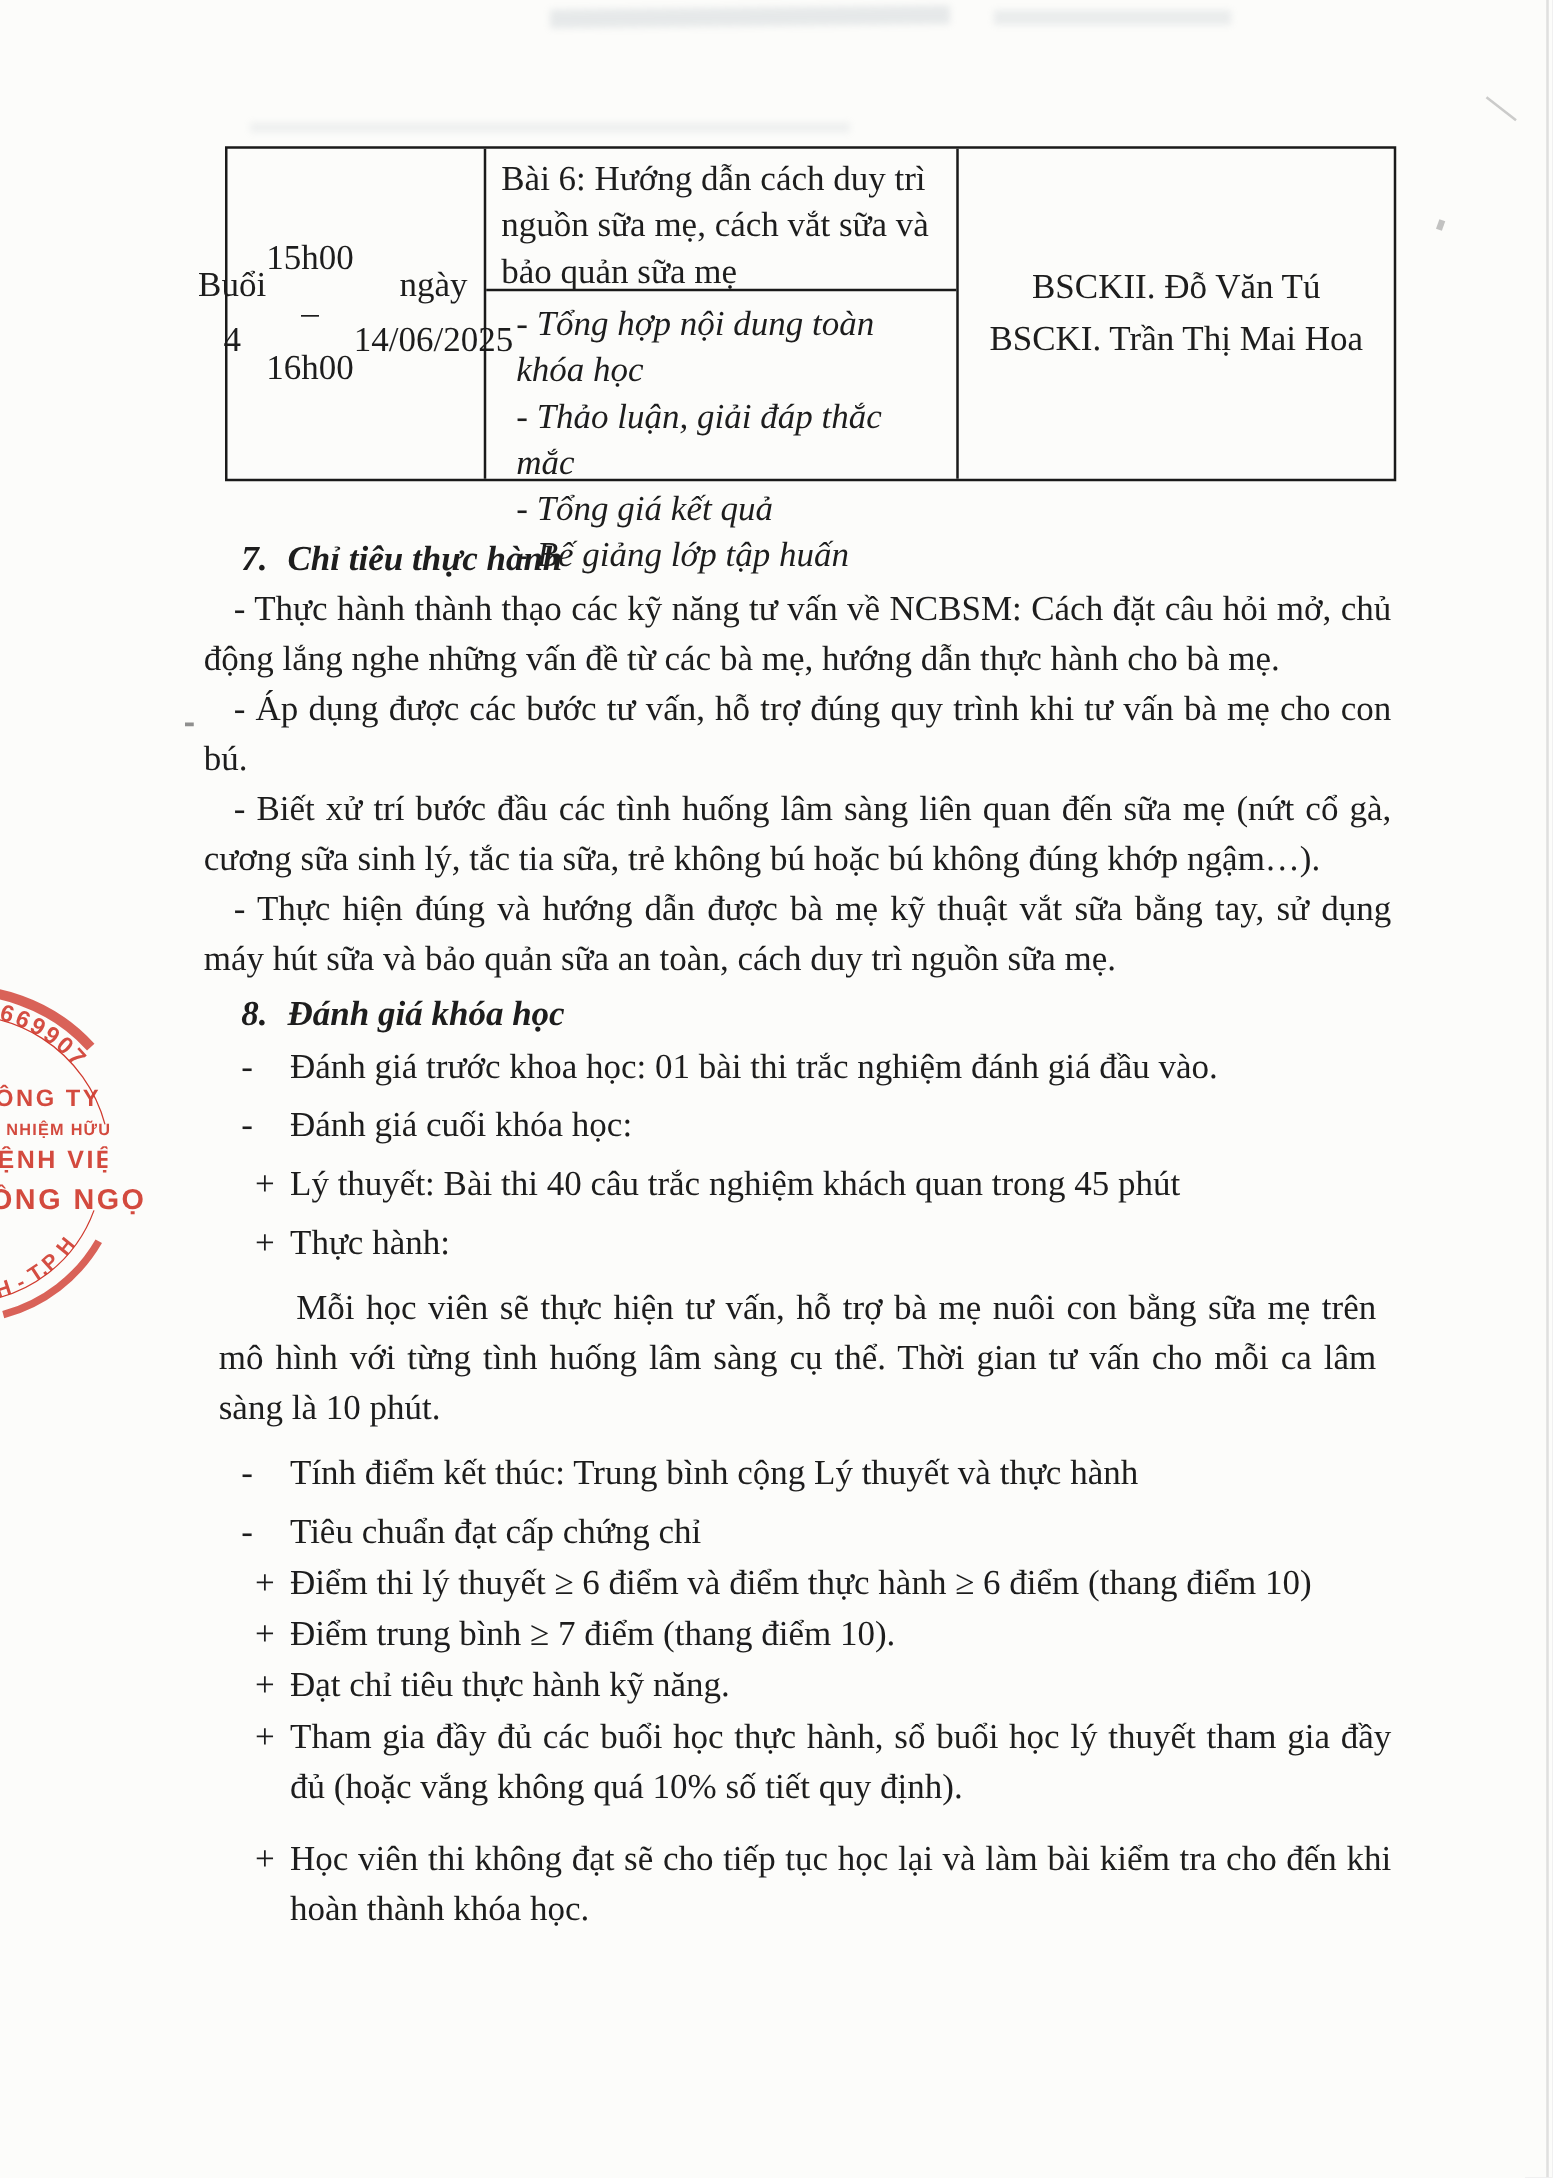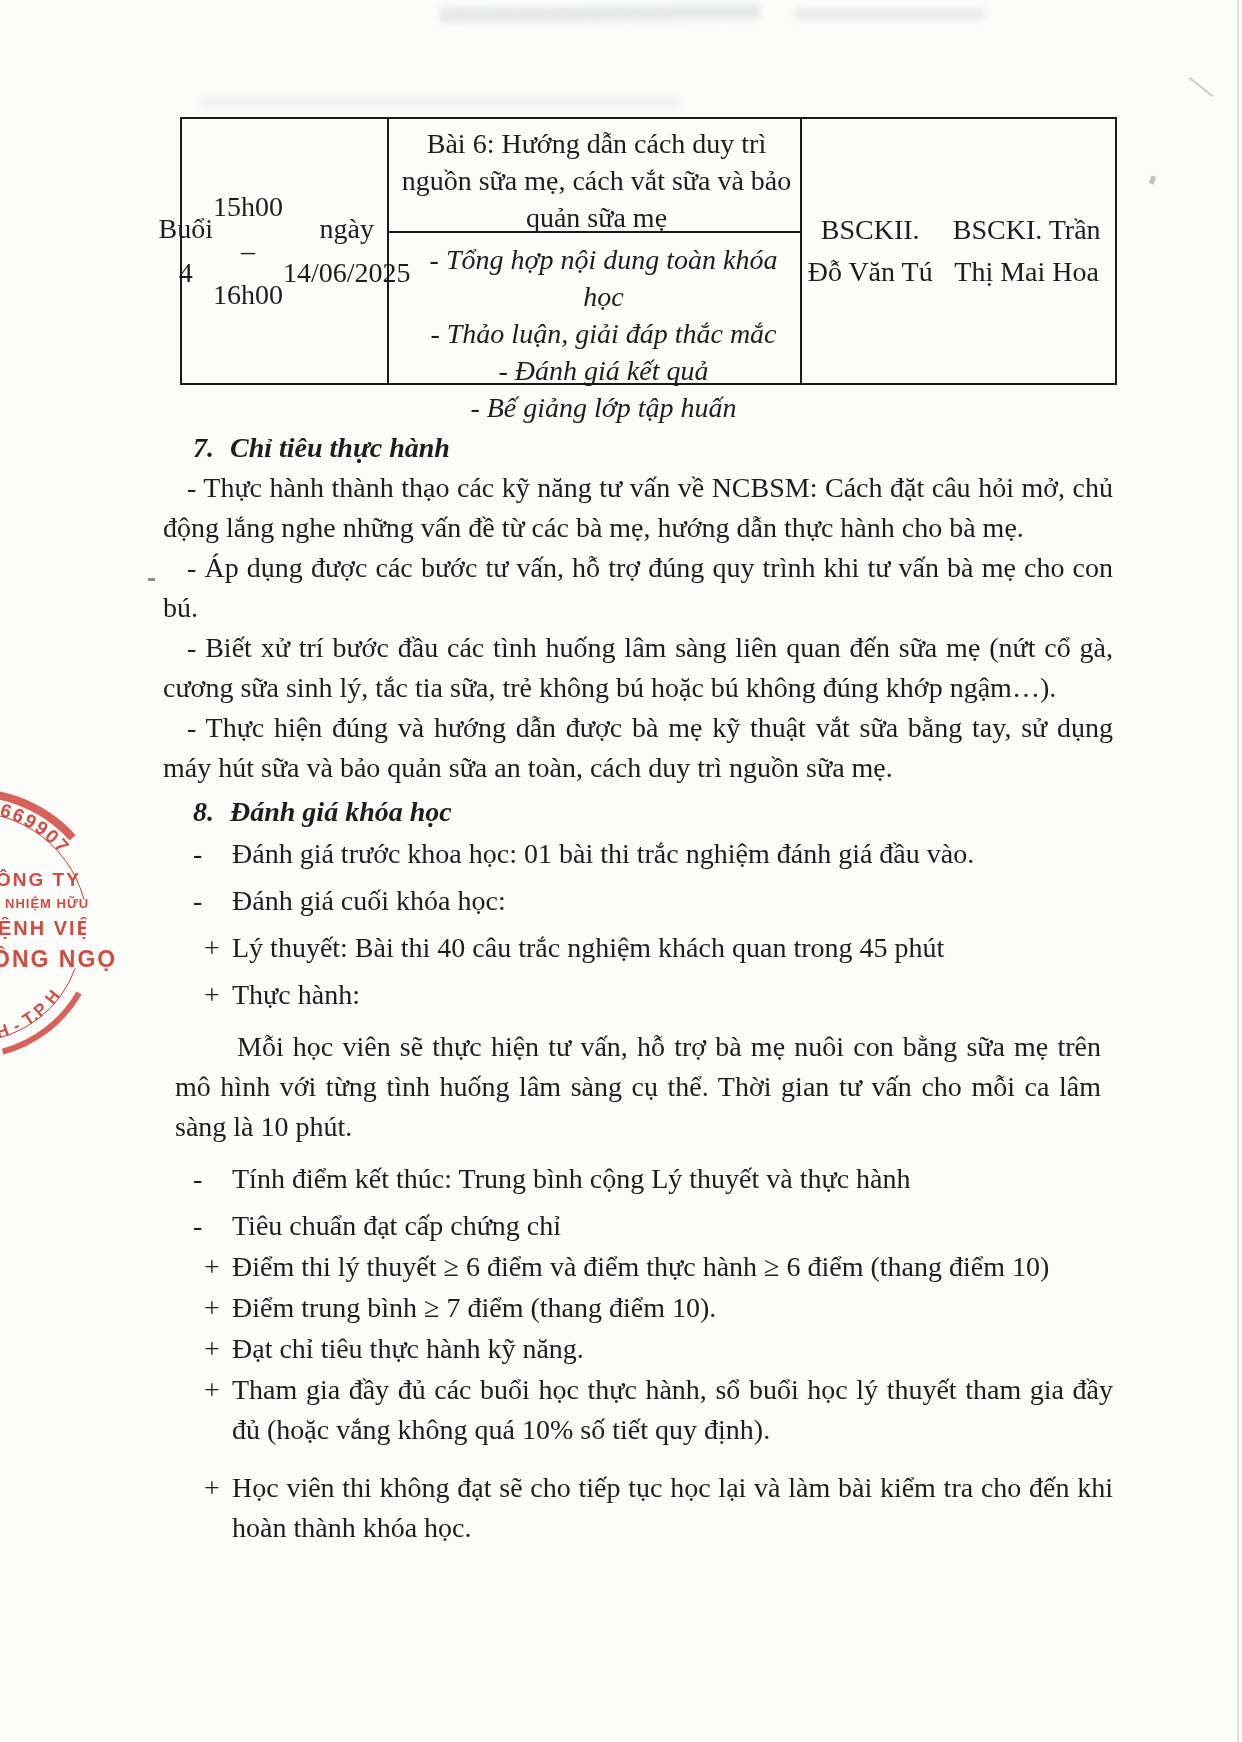--- a/index.html
+++ b/index.html
@@ -12,26 +12,26 @@
     color:#1d1d1d;
   }
   
   .sched-table{
     position:absolute;left:180px;top:117px;width:937px;height:268px;
     display:flex;border:2px solid #1a1a1a;box-sizing:border-box;
     font-size:28px;line-height:38px;
   }
   .col-session{width:205px;display:flex;justify-content:center;
     align-items:center;text-align:center;line-height:44px;}
-  .col-topic{width:415px;border-left:2px solid #1a1a1a;border-right:2px solid #1a1a1a;
-    display:flex;flex-direction:column;box-sizing:border-box;text-align:center;}
+  .col-topic{width:380px;border-left:2px solid #1a1a1a;border-right:2px solid #1a1a1a;
+    display:flex;flex-direction:column;box-sizing:border-box;}
   .cell-topic-top{height:114px;border-bottom:2px solid #1a1a1a;box-sizing:border-box;
     padding:6px 8px 0 12px;line-height:37px;}
   .cell-topic-bottom{flex:1;padding:8px 6px 0 24px;line-height:37px;font-style:italic;}
-  .col-lecturers{flex:1;display:flex;justify-content:flex-start;
+  .col-lecturers{flex:1;display:flex;flex-direction:column;justify-content:center;
     align-items:center;text-align:center;line-height:42px;}
   
   .doc-body{
     position:absolute;left:163px;top:428px;width:950px;
     font-size:28px;line-height:40px;text-align:justify;
   }
   .sec-heading{font-weight:bold;text-align:left;margin:0 0 0 30px;font-style:italic;}
   .sec-heading .hnum{margin-right:16px;}
   .p7{margin:0;text-indent:24px;}
   .item{position:relative;padding-left:69px;margin:0 0 7px 0;text-align:justify;}
@@ -70,21 +70,21 @@
     <div class="col-session">
       <div>Buổi 4</div>
       <div>15h00 – 16h00</div>
       <div>ngày 14/06/2025</div>
     </div>
     <div class="col-topic">
       <div class="cell-topic-top">Bài 6: Hướng dẫn cách duy trì nguồn sữa mẹ, cách vắt sữa và bảo quản sữa mẹ</div>
       <div class="cell-topic-bottom">
         <div>- Tổng hợp nội dung toàn khóa học</div>
         <div>- Thảo luận, giải đáp thắc mắc</div>
-        <div>- Đánh giá kết quả</div>
+        <div>- Tổng giá kết quả</div>
         <div>- Bế giảng lớp tập huấn</div>
       </div>
     </div>
     <div class="col-lecturers">
       <div>BSCKII. Đỗ Văn Tú</div>
       <div>BSCKI. Trần Thị Mai Hoa</div>
     </div>
   </div>
 
   <div class="doc-body">

